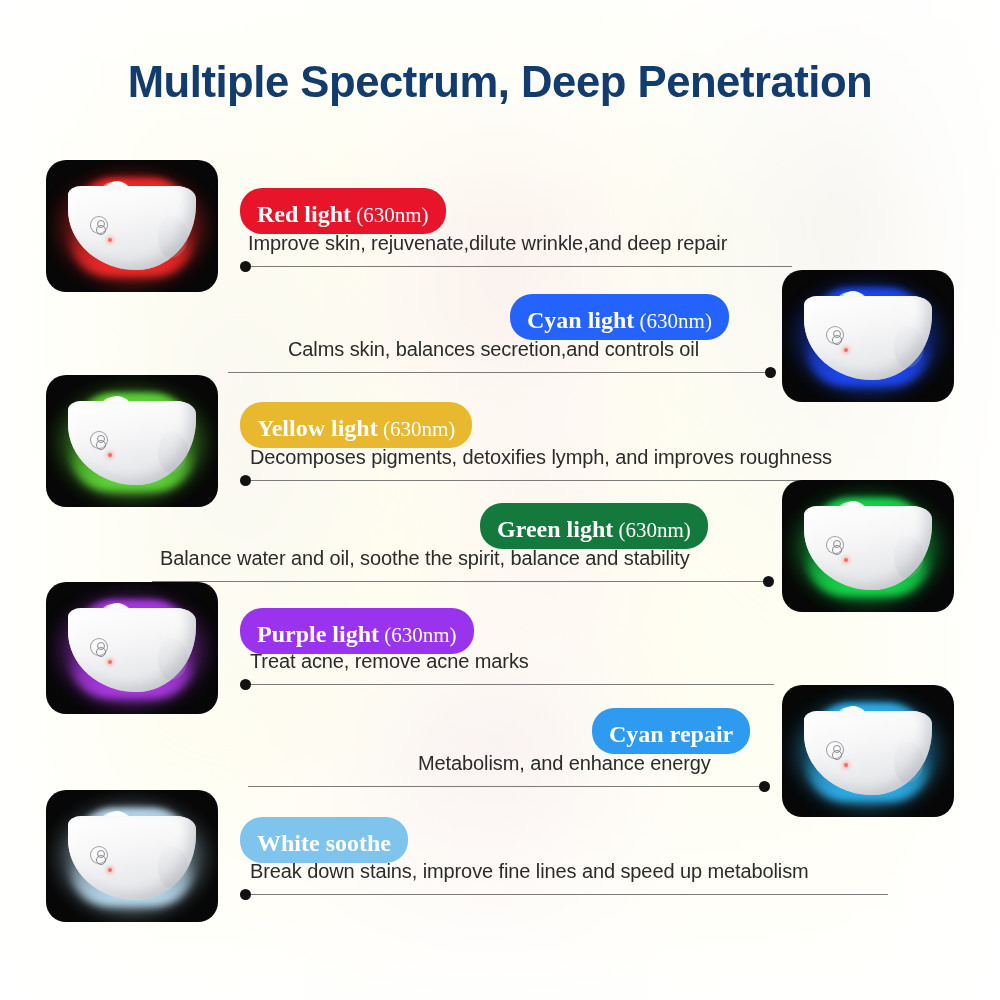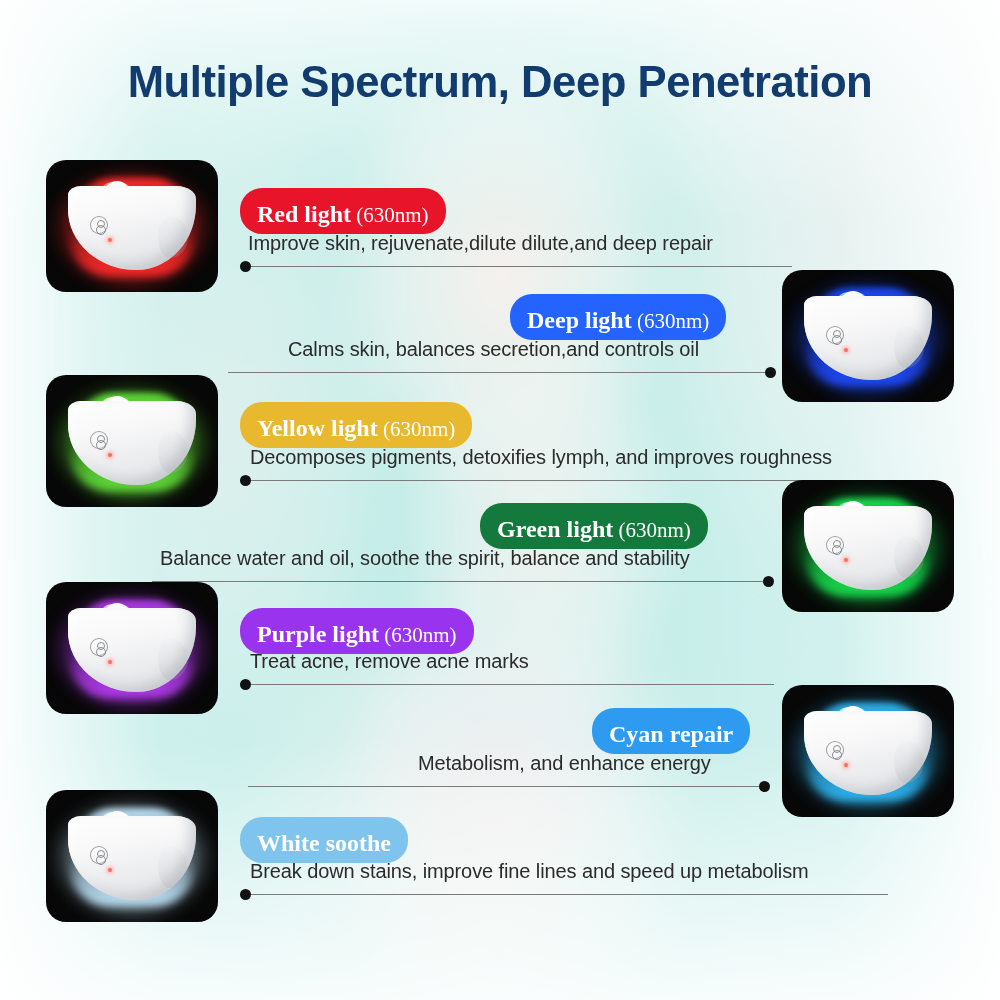--- a/index.html
+++ b/index.html
@@ -8,21 +8,21 @@
     width: 1000px;
     height: 1000px;
     overflow: hidden;
     font-family: "Liberation Sans", sans-serif;
   }
 
   #page {
     position: relative;
     width: 1000px;
     height: 1000px;
-    background: #14b8a6;
+    background: #fef9c3;
     overflow: hidden;
   }
 
   
   .bg-photo {
     position: absolute;
     inset: 0;
     overflow: hidden;
   }
   .bg-skin {
@@ -260,40 +260,40 @@
           <div class="lining2"></div>
           <div class="body"></div>
           <div class="logo"></div>
           <div class="led-dot"></div>
         </div>
       </div>
       <div class="divider" style="position: absolute; left: 240px; top: 261px; width: 552px;">
         <div class="line" style="left: 0px; width: 552px;"></div>
         <div class="dot" style="left: 0px;"></div>
       </div>
-      <div class="desc" style="position: absolute; top: 232px; left: 248px;">Improve skin, rejuvenate,dilute dilute,and deep repair</div>
+      <div class="desc" style="position: absolute; top: 232px; left: 248px;">Improve skin, rejuvenate,dilute wrinkle,and deep repair</div>
       <div class="badge" style="position: absolute; left: 240px; top: 188px; background: rgb(232, 20, 42);"><span class="name">Red light</span><span class="nm"> (630nm)</span></div>
       <div class="device" style="left: 782px; top: 270px;">
         <div class="scene">
           <div class="halo" style="background: radial-gradient(at 50% 55%, rgb(30, 75, 255) 0%, rgba(30, 75, 255, 0.8) 42%, rgba(30, 75, 255, 0.2) 74%, rgba(0, 0, 0, 0) 100%);"></div>
           <div class="rim-top" style="background: linear-gradient(rgb(30, 75, 255) 0%, rgba(30, 75, 255, 0.533) 55%, rgba(0, 0, 0, 0) 100%);"></div>
           <div class="rim-bottom" style="background: linear-gradient(0deg, rgb(30, 75, 255) 0%, rgba(30, 75, 255, 0.6) 50%, rgba(0, 0, 0, 0) 100%);"></div>
           <div class="lining" style="background: linear-gradient(rgb(143, 227, 236) 0%, rgba(143, 227, 236, 0.667) 100%);"></div>
           <div class="lining2"></div>
           <div class="body"></div>
           <div class="logo"></div>
           <div class="led-dot"></div>
         </div>
       </div>
       <div class="divider" style="position: absolute; left: 228px; top: 367px; width: 548px;">
         <div class="line" style="left: 0px; width: 548px;"></div>
         <div class="dot" style="left: 537px;"></div>
       </div>
       <div class="desc" style="position: absolute; top: 338px; left: 288px;">Calms skin, balances secretion,and controls oil</div>
-      <div class="badge" style="position: absolute; left: 510px; top: 294px; background: rgb(37, 99, 255);"><span class="name">Deep light</span><span class="nm"> (630nm)</span></div>
+      <div class="badge" style="position: absolute; left: 510px; top: 294px; background: rgb(37, 99, 255);"><span class="name">Cyan light</span><span class="nm"> (630nm)</span></div>
       <div class="device" style="left: 46px; top: 375px;">
         <div class="scene">
           <div class="halo" style="background: radial-gradient(at 50% 55%, rgb(99, 224, 58) 0%, rgba(99, 224, 58, 0.8) 42%, rgba(99, 224, 58, 0.2) 74%, rgba(0, 0, 0, 0) 100%);"></div>
           <div class="rim-top" style="background: linear-gradient(rgb(99, 224, 58) 0%, rgba(99, 224, 58, 0.533) 55%, rgba(0, 0, 0, 0) 100%);"></div>
           <div class="rim-bottom" style="background: linear-gradient(0deg, rgb(99, 224, 58) 0%, rgba(99, 224, 58, 0.6) 50%, rgba(0, 0, 0, 0) 100%);"></div>
           <div class="lining" style="background: linear-gradient(rgb(234, 247, 200) 0%, rgba(234, 247, 200, 0.667) 100%);"></div>
           <div class="lining2"></div>
           <div class="body"></div>
           <div class="logo"></div>
           <div class="led-dot"></div>

